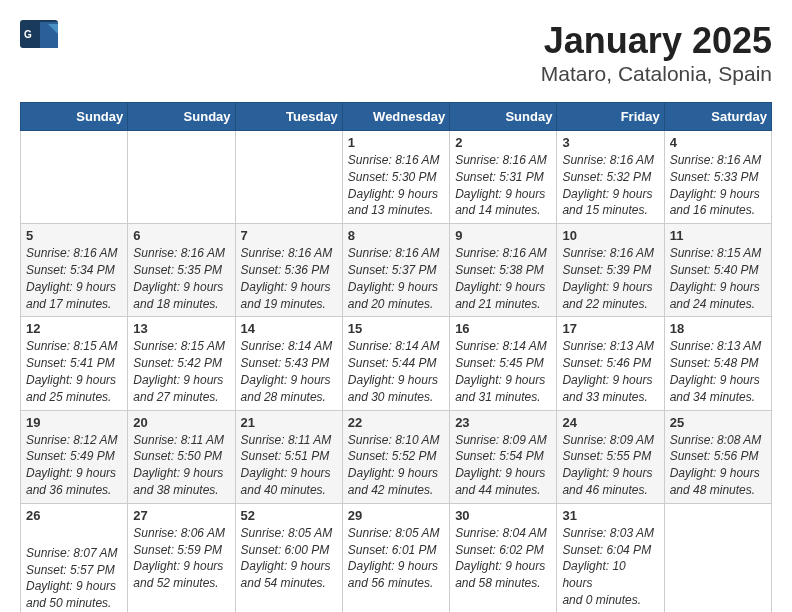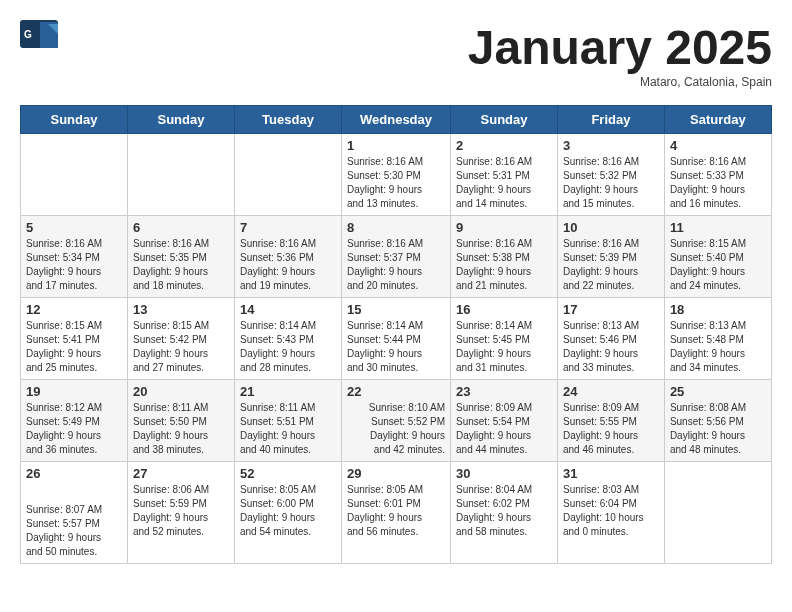--- a/index.html
+++ b/index.html
@@ -22,40 +22,40 @@
     }
     .logo-icon {
       width: 40px;
       height: 36px;
       margin-right: 4px;
     }
     .title-area {
       text-align: right;
     }
     .month-title {
-      font-size: 48px;
+      font-size: 36px;
       font-weight: bold;
       color: #222;
     }
     .location {
-      font-size: 12px;
+      font-size: 21px;
       color: #444;
     }
     .calendar {
       width: 100%;
       border-collapse: collapse;
       border: 1px solid #ccc;
     }
     .calendar th {
       background-color: #2a6099;
       color: #fff;
       font-size: 13px;
       font-weight: bold;
-      padding: 6px 18px;
-      text-align: center;
+      padding: 6px 4px;
+      text-align: right;
       border: 1px solid #1e4f80;
     }
     .calendar td {
       vertical-align: top;
       border: 1px solid #ccc;
       padding: 4px 5px;
       width: calc(100%/7);
       min-height: 80px;
       font-size: 10.5px;
       color: #333;
@@ -64,23 +64,24 @@
     .calendar tr:nth-child(even) td {
       background: #f5f5f5;
     }
     .day-number {
       font-size: 13px;
       font-weight: bold;
       display: block;
       margin-bottom: 2px;
     }
     .day-info {
-      font-size: 10px;
+      font-size: 12px;
       line-height: 1.4;
       color: #333;
+      font-style: italic;
     }
     .empty-cell {
       background: #f9f9f9;
     }
   </style>
 </head>
 <body>
 
 <div class="header-area">
   <div class="logo">
@@ -262,21 +263,21 @@
         </td>
         <td>
           <span class="day-number">21</span>
           <div class="day-info" style="white-space: pre-line;">Sunrise: 8:11 AM
 Sunset: 5:51 PM
 Daylight: 9 hours
 and 40 minutes.</div>
         </td>
         <td>
           <span class="day-number">22</span>
-          <div class="day-info" style="white-space: pre-line; text-align: right;">Sunrise: 8:10 AM
+          <div class="day-info" style="white-space: pre-line;">Sunrise: 8:10 AM
 Sunset: 5:52 PM
 Daylight: 9 hours
 and 42 minutes.</div>
         </td>
         <td>
           <span class="day-number">23</span>
           <div class="day-info" style="white-space: pre-line;">Sunrise: 8:09 AM
 Sunset: 5:54 PM
 Daylight: 9 hours
 and 44 minutes.</div>

